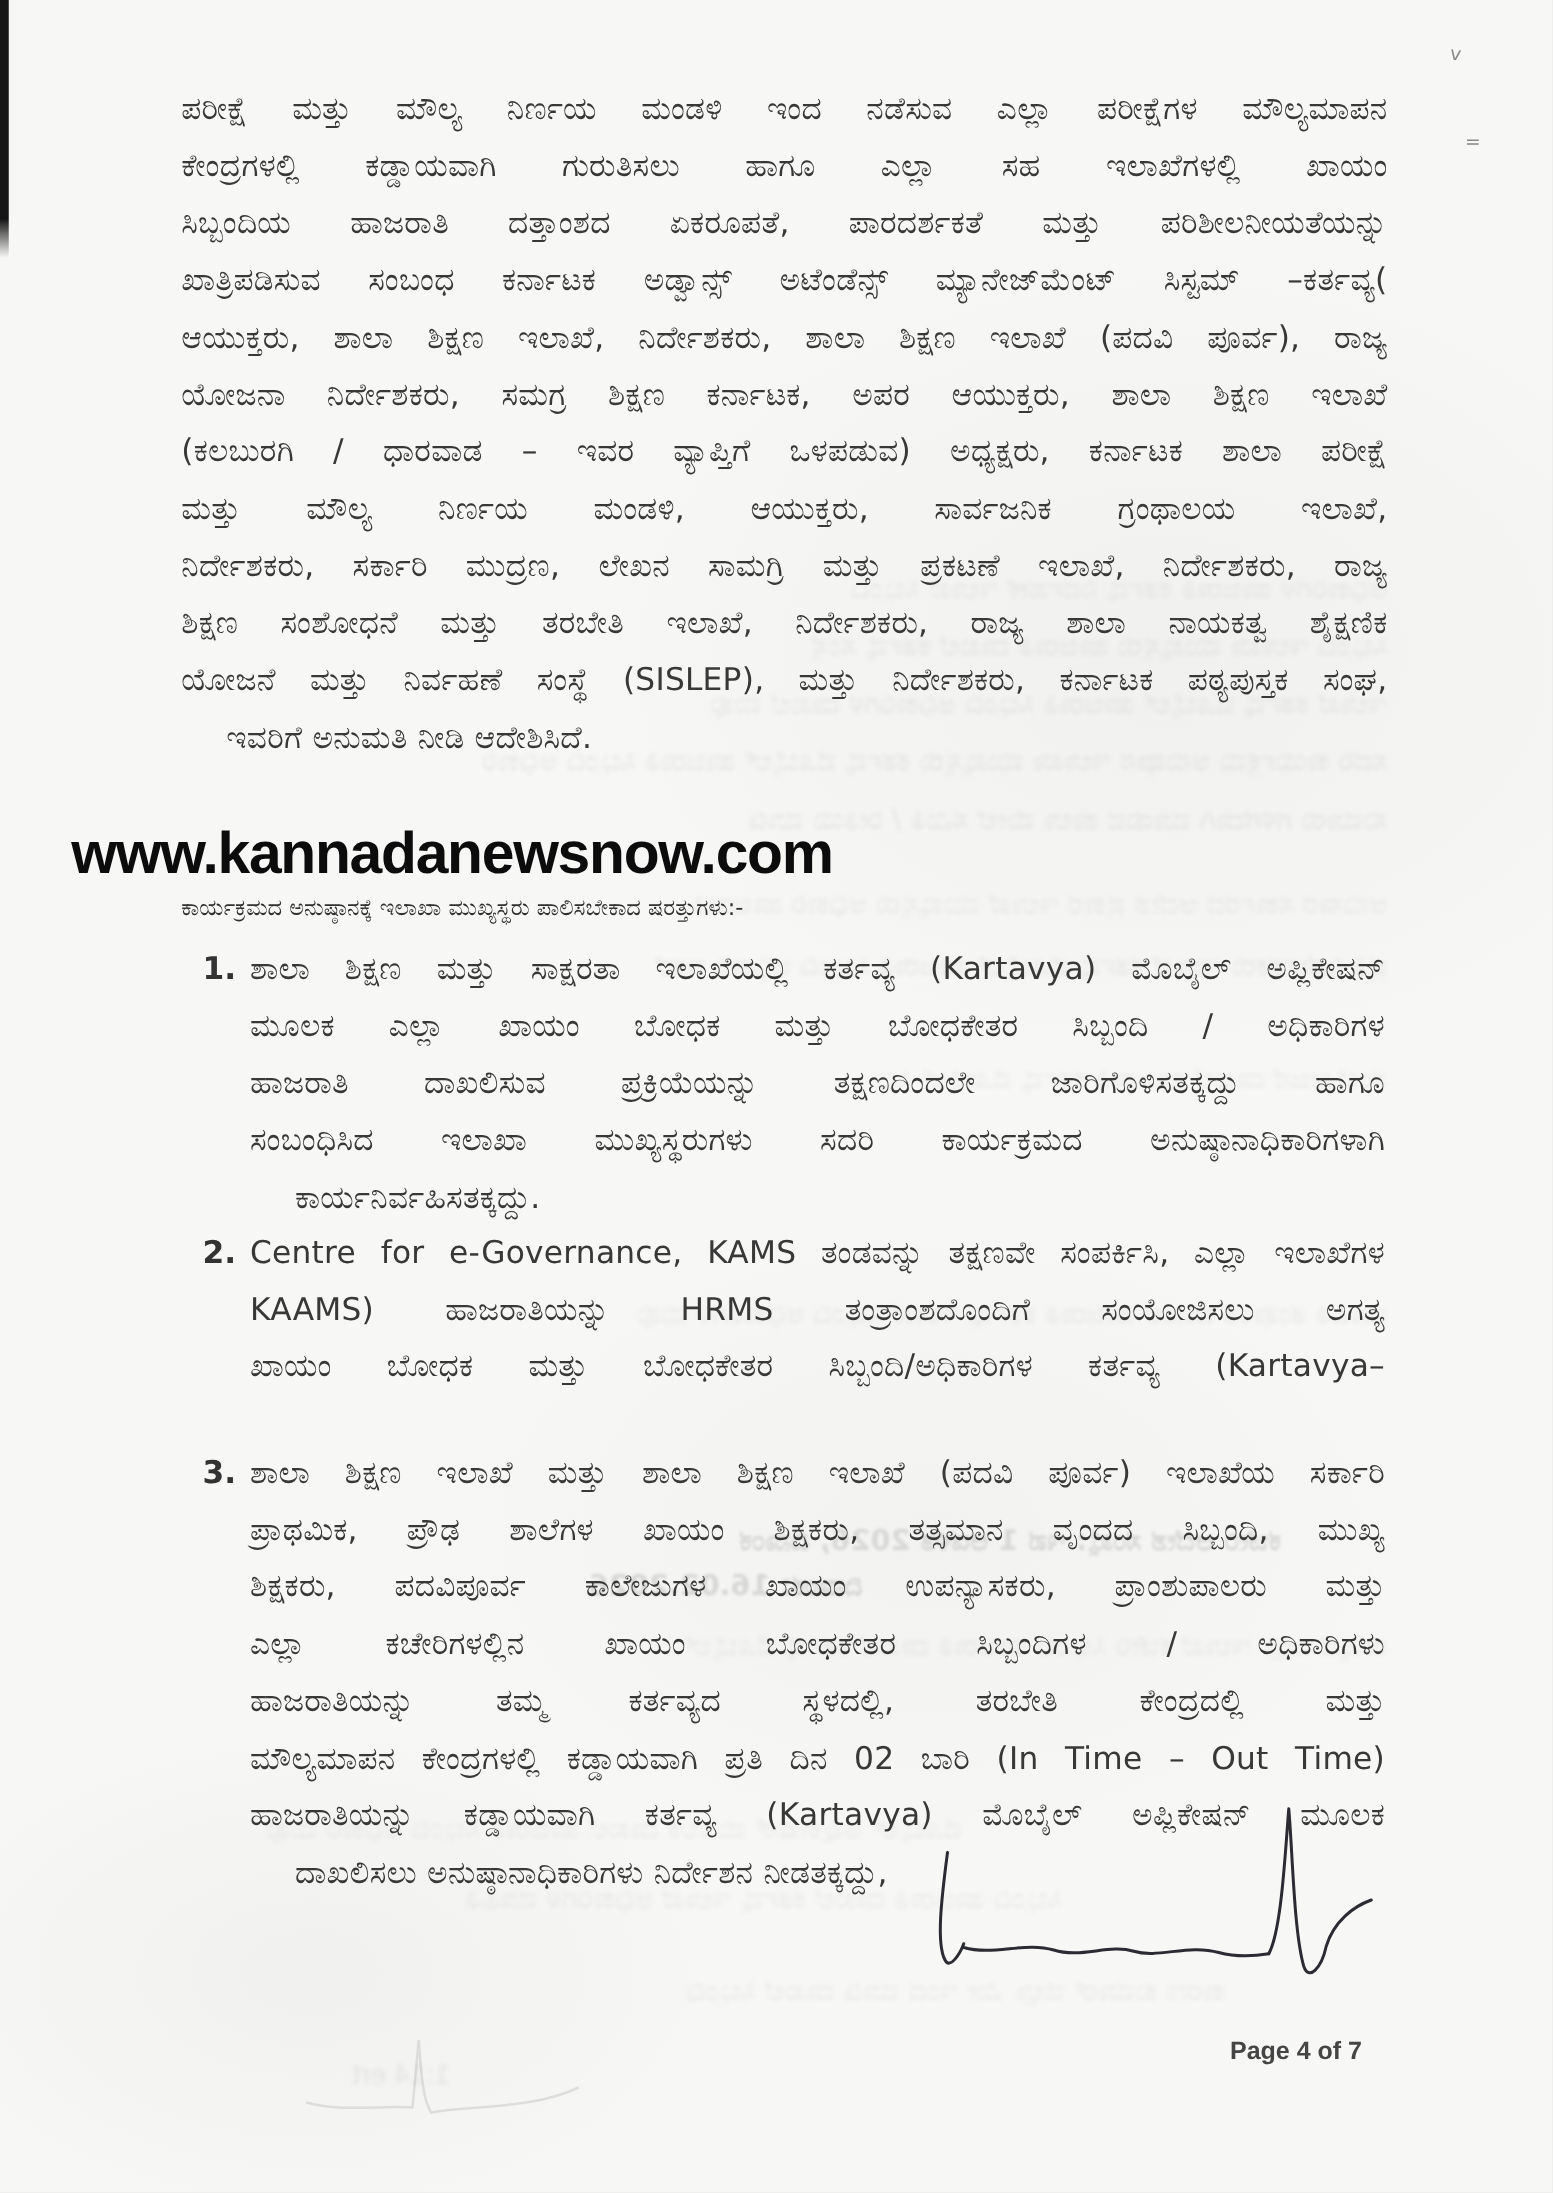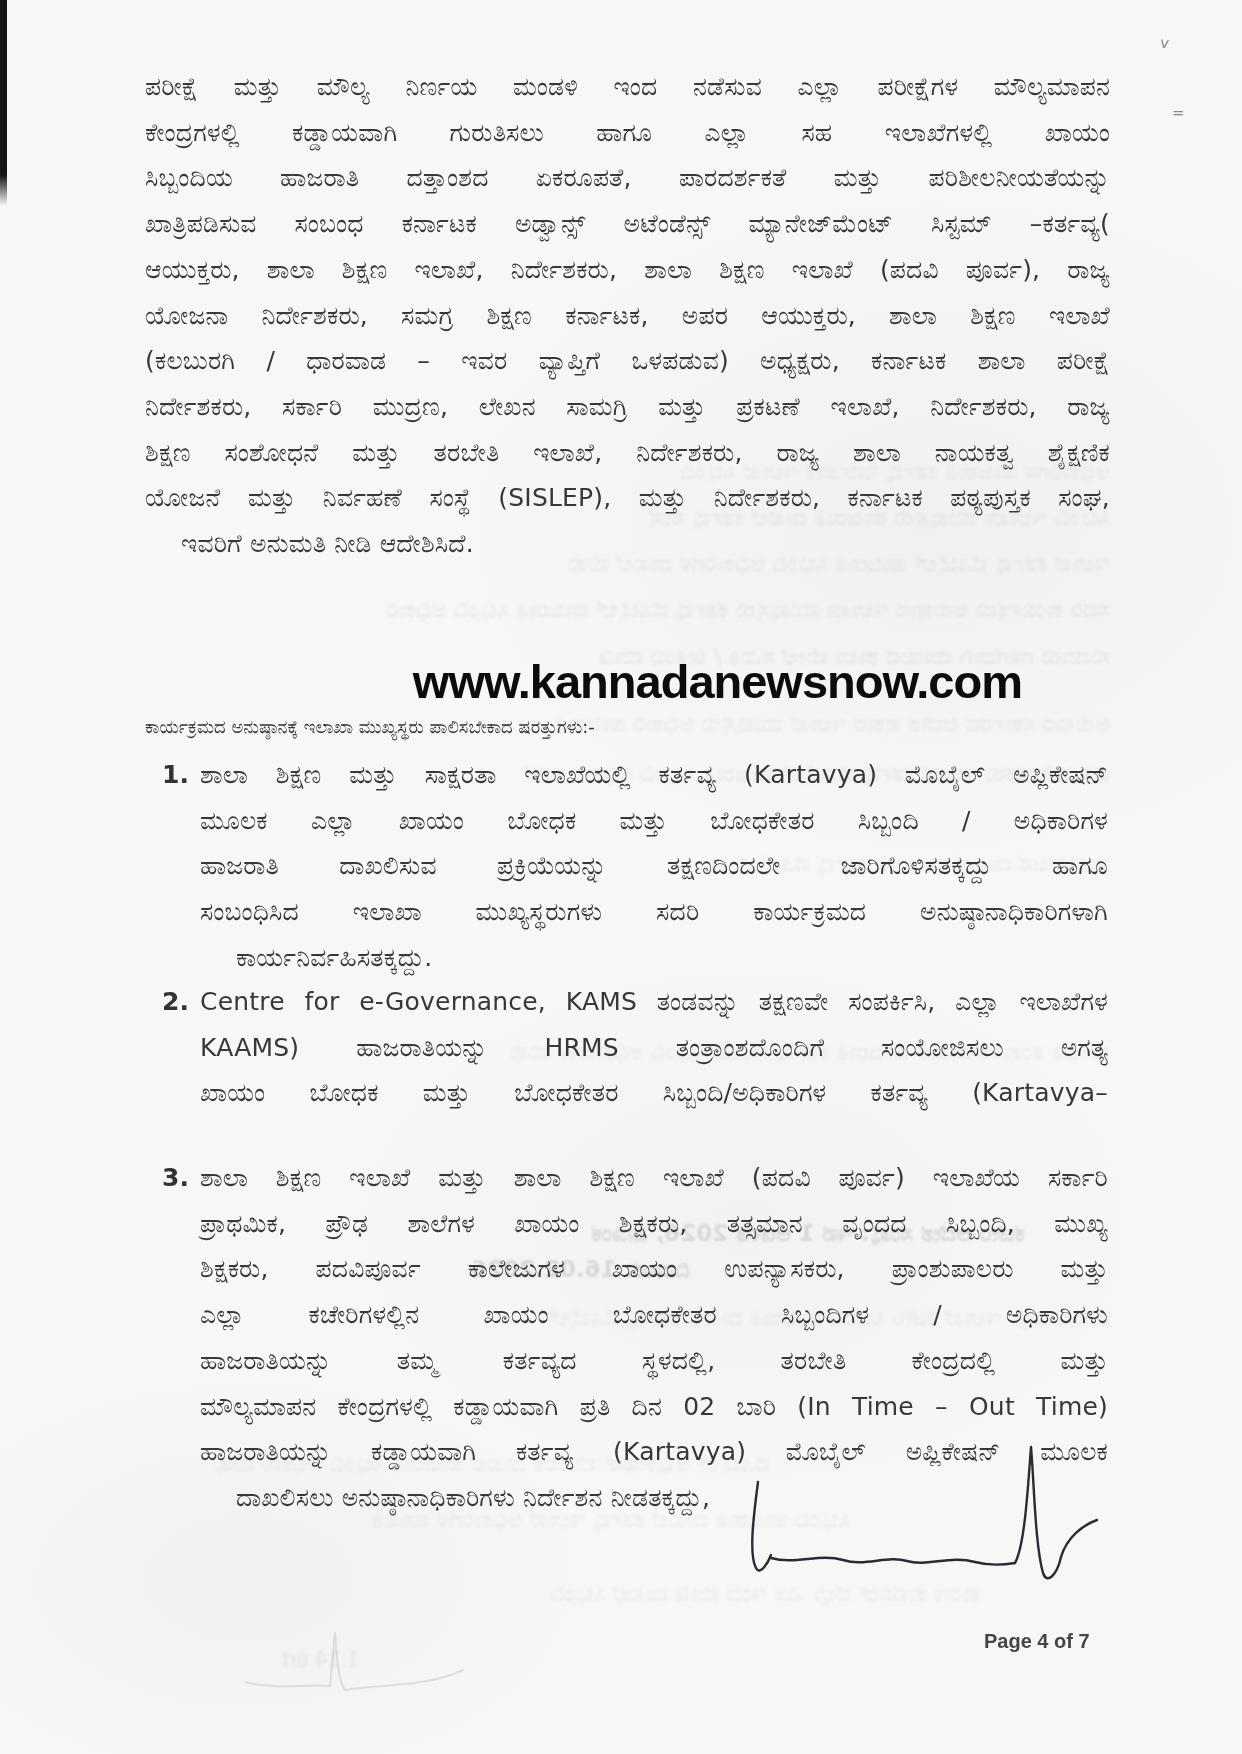--- a/index.html
+++ b/index.html
@@ -24,21 +24,21 @@
   .para{position:absolute;left:145px;top:64px;width:965px;}
   .line{
     font-size:25px;line-height:45.7px;white-space:nowrap;
     text-align:justify;text-align-last:justify;
     letter-spacing:0.2px;
   }
   .line.short{text-align:left;text-align-last:left;margin-left:36px;}
   .watermark{
     position:absolute;left:145px;top:654px;width:965px;
     transform:translateX(-88px);
-    text-align:right;
+    text-align:left;
     font-family:"Liberation Sans","DejaVu Sans",sans-serif;
     font-weight:bold;font-size:47px;letter-spacing:-1px;
     color:#0c0c0c;
   }
   .heading{
     position:absolute;left:145px;top:704px;width:965px;
     font-size:18px;line-height:46px;font-weight:normal;
     white-space:nowrap;color:#303030;
   }
   .item{position:absolute;left:162px;width:946px;padding-left:38px;box-sizing:border-box;}
@@ -90,20 +90,21 @@
   <div class="bleed" style="top:1648px;left:130px;width:230px;opacity:0.12;font-family:'Liberation Sans',sans-serif;">1:14 ert</div>
 
   <div class="para">
     <div class="line">ಪರೀಕ್ಷೆ ಮತ್ತು ಮೌಲ್ಯ ನಿರ್ಣಯ ಮಂಡಳಿ ಇಂದ ನಡೆಸುವ ಎಲ್ಲಾ ಪರೀಕ್ಷೆಗಳ ಮೌಲ್ಯಮಾಪನ</div>
     <div class="line">ಕೇಂದ್ರಗಳಲ್ಲಿ ಕಡ್ಡಾಯವಾಗಿ ಗುರುತಿಸಲು ಹಾಗೂ ಎಲ್ಲಾ ಸಹ ಇಲಾಖೆಗಳಲ್ಲಿ ಖಾಯಂ</div>
     <div class="line">ಸಿಬ್ಬಂದಿಯ ಹಾಜರಾತಿ ದತ್ತಾಂಶದ ಏಕರೂಪತೆ, ಪಾರದರ್ಶಕತೆ ಮತ್ತು ಪರಿಶೀಲನೀಯತೆಯನ್ನು</div>
     <div class="line">ಖಾತ್ರಿಪಡಿಸುವ ಸಂಬಂಧ ಕರ್ನಾಟಕ ಅಡ್ವಾನ್ಸ್ ಅಟೆಂಡೆನ್ಸ್ ಮ್ಯಾನೇಜ್‌ಮೆಂಟ್ ಸಿಸ್ಟಮ್ –ಕರ್ತವ್ಯ(</div>
     <div class="line">ಆಯುಕ್ತರು, ಶಾಲಾ ಶಿಕ್ಷಣ ಇಲಾಖೆ, ನಿರ್ದೇಶಕರು, ಶಾಲಾ ಶಿಕ್ಷಣ ಇಲಾಖೆ (ಪದವಿ ಪೂರ್ವ), ರಾಜ್ಯ</div>
     <div class="line">ಯೋಜನಾ ನಿರ್ದೇಶಕರು, ಸಮಗ್ರ ಶಿಕ್ಷಣ ಕರ್ನಾಟಕ, ಅಪರ ಆಯುಕ್ತರು, ಶಾಲಾ ಶಿಕ್ಷಣ ಇಲಾಖೆ</div>
     <div class="line">(ಕಲಬುರಗಿ / ಧಾರವಾಡ – ಇವರ ವ್ಯಾಪ್ತಿಗೆ ಒಳಪಡುವ) ಅಧ್ಯಕ್ಷರು, ಕರ್ನಾಟಕ ಶಾಲಾ ಪರೀಕ್ಷೆ</div>
+    <div class="line">ಮತ್ತು ಮೌಲ್ಯ ನಿರ್ಣಯ ಮಂಡಳಿ, ಆಯುಕ್ತರು, ಸಾರ್ವಜನಿಕ ಗ್ರಂಥಾಲಯ ಇಲಾಖೆ,</div>
     <div class="line">ನಿರ್ದೇಶಕರು, ಸರ್ಕಾರಿ ಮುದ್ರಣ, ಲೇಖನ ಸಾಮಗ್ರಿ ಮತ್ತು ಪ್ರಕಟಣೆ ಇಲಾಖೆ, ನಿರ್ದೇಶಕರು, ರಾಜ್ಯ</div>
     <div class="line">ಶಿಕ್ಷಣ ಸಂಶೋಧನೆ ಮತ್ತು ತರಬೇತಿ ಇಲಾಖೆ, ನಿರ್ದೇಶಕರು, ರಾಜ್ಯ ಶಾಲಾ ನಾಯಕತ್ವ ಶೈಕ್ಷಣಿಕ</div>
     <div class="line">ಯೋಜನೆ ಮತ್ತು ನಿರ್ವಹಣೆ ಸಂಸ್ಥೆ (SISLEP), ಮತ್ತು ನಿರ್ದೇಶಕರು, ಕರ್ನಾಟಕ ಪಠ್ಯಪುಸ್ತಕ ಸಂಘ,</div>
     <div class="line short">ಇವರಿಗೆ ಅನುಮತಿ ನೀಡಿ ಆದೇಶಿಸಿದೆ.</div>
   </div>
 
   <div class="watermark">www.kannadanewsnow.com</div>
 
   <div class="heading">ಕಾರ್ಯಕ್ರಮದ ಅನುಷ್ಠಾನಕ್ಕೆ ಇಲಾಖಾ ಮುಖ್ಯಸ್ಥರು ಪಾಲಿಸಬೇಕಾದ ಷರತ್ತುಗಳು:-</div>
 

